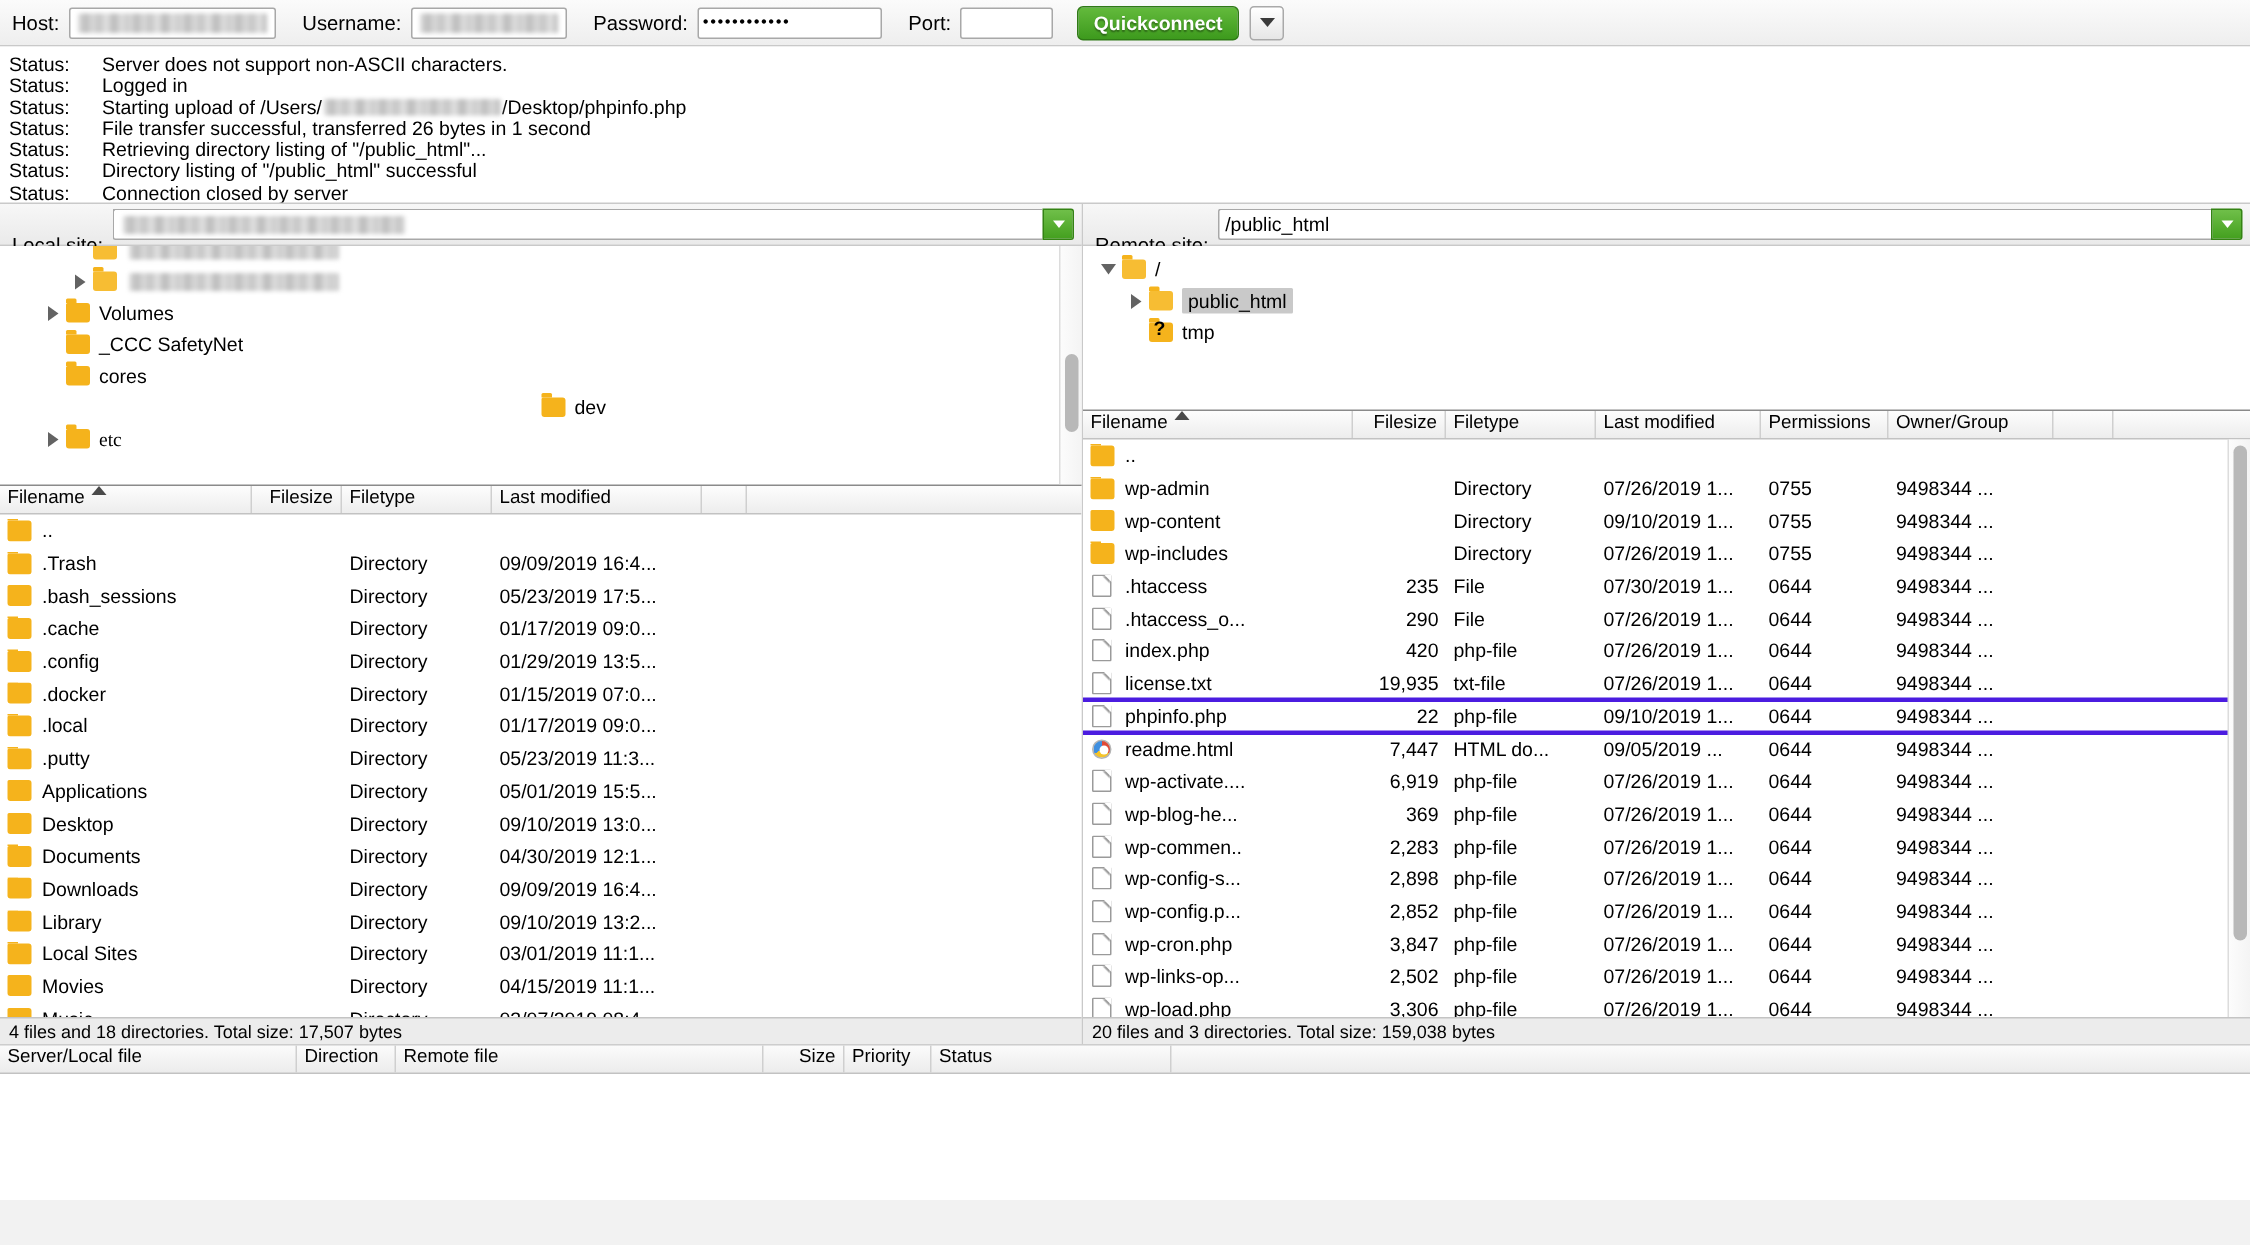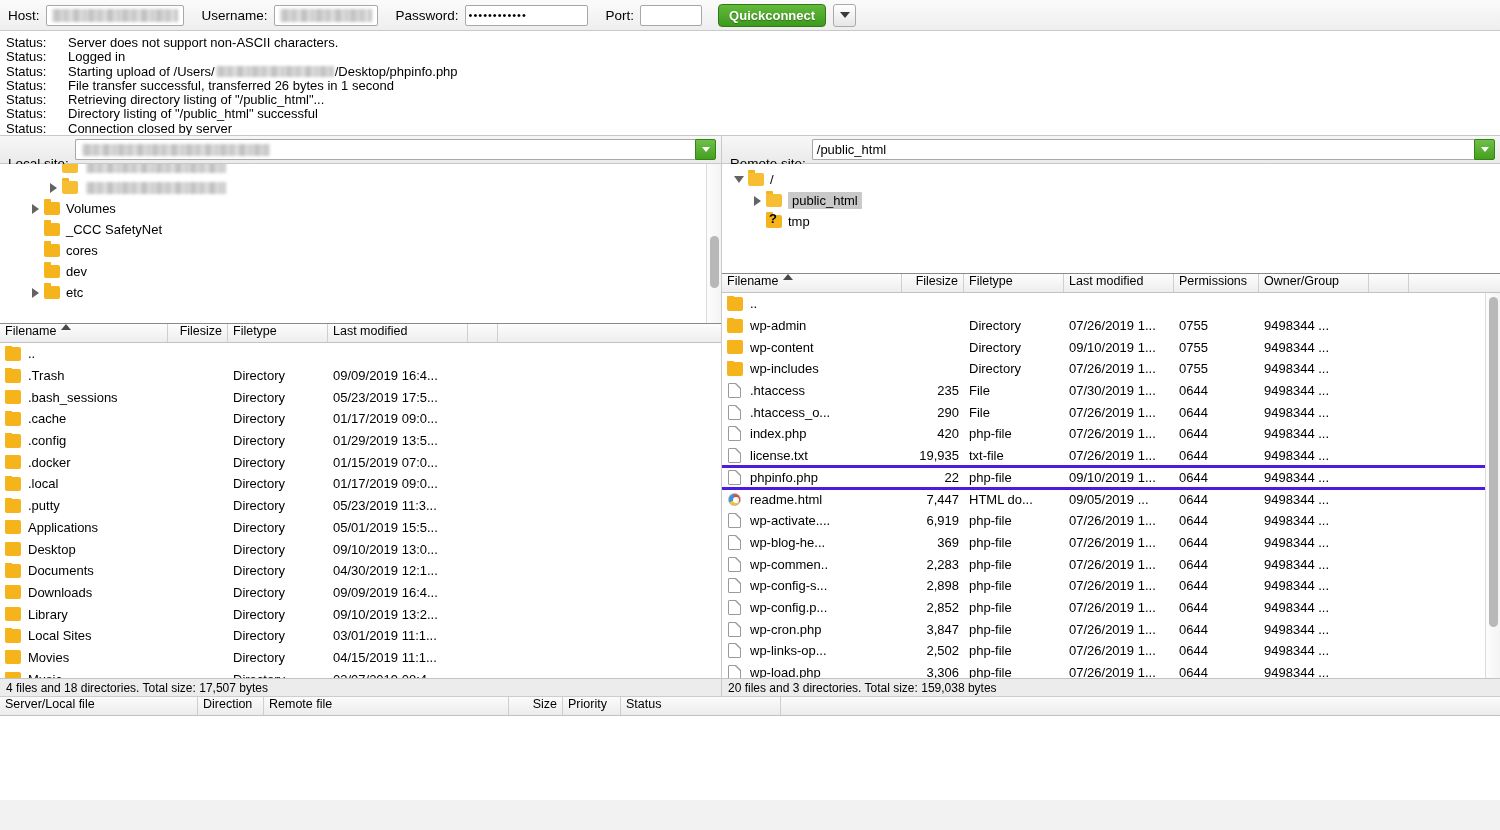--- a/index.html
+++ b/index.html
@@ -345,26 +345,26 @@
             <div class="tnode" style="padding-left: 26px;">
               <span class="tw"></span>
               <span class="folder"></span>
               <span class="tlabel">_CCC SafetyNet</span>
             </div>
             <div class="tnode" style="padding-left: 26px;">
               <span class="tw"></span>
               <span class="folder"></span>
               <span class="tlabel">cores</span>
             </div>
-            <div class="tnode" style="padding-left: 26px;">
+            <div class="tnode" style="padding-left: 26px; justify-content: center;">
               <span class="tw"></span>
               <span class="folder"></span>
               <span class="tlabel">dev</span>
             </div>
-            <div class="tnode" style="padding-left: 26px;">
+            <div class="tnode" style="padding-left: 26px; font-family: Liberation Serif, serif;">
               <span class="tw">
                 <span class="tri-r"></span>
               </span>
               <span class="folder"></span>
               <span class="tlabel">etc</span>
             </div>
           </div>
         <div class="vscroll">
           <div class="vthumb" style="top:72px;height:52px;"></div>
         </div>

